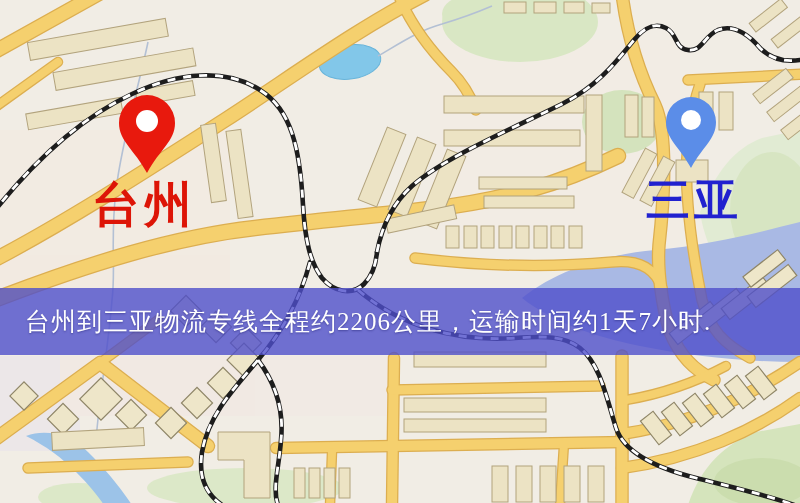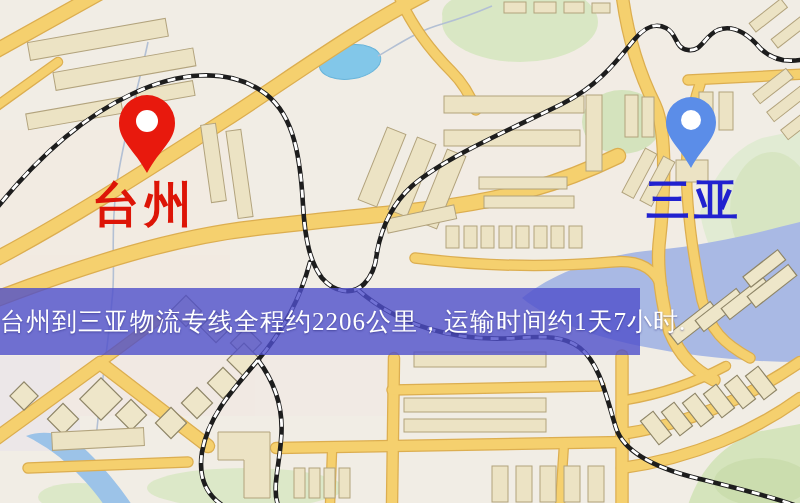--- a/index.html
+++ b/index.html
@@ -7,23 +7,23 @@
   .stage svg{position:absolute;left:0;top:0;display:block;}
   
   .rc{fill:none;stroke:#dcae50;stroke-linecap:round;stroke-linejoin:round;}
   .rf{fill:none;stroke:#f5d06e;stroke-linecap:round;stroke-linejoin:round;}
   .railk{fill:none;stroke:#1d1d1d;stroke-width:4.6;stroke-linecap:round;}
   .railw{fill:none;stroke:#ffffff;stroke-width:2.8;stroke-dasharray:8 8;stroke-linecap:butt;}
   .b{fill:#ece3c4;stroke:#b2a37d;stroke-width:1;}
   .bd{fill:#eee6c9;stroke:#8f8668;stroke-width:1.2;}
   .stream{fill:none;stroke:#b3c0d4;stroke-width:1.6;}
   
-  .banner{position:absolute;left:0;top:288px;width:640px;height:67px;
+  .banner{position:absolute;left:0;top:288px;width:800px;height:67px;
     background:rgba(79,79,203,0.80);display:flex;align-items:center;
-    box-sizing:border-box;}
+    box-sizing:border-box;padding-left:25px;}
   .banner span{color:#ffffff;font-size:25px;letter-spacing:1px;
     font-family:"Liberation Serif",serif;
     text-shadow:0 1px 2px rgba(40,40,120,0.55);white-space:nowrap;}
   
   .place{position:absolute;font-family:"Liberation Serif",serif;font-weight:700;
     letter-spacing:4px;line-height:1;white-space:nowrap;}
   .origin{left:92px;top:181px;font-size:48px;color:#dd1507;}
   .dest{left:646px;top:179px;font-size:44px;color:#2121cf;}
   .pinsvg{position:absolute;left:0;top:0;}
 </style>

